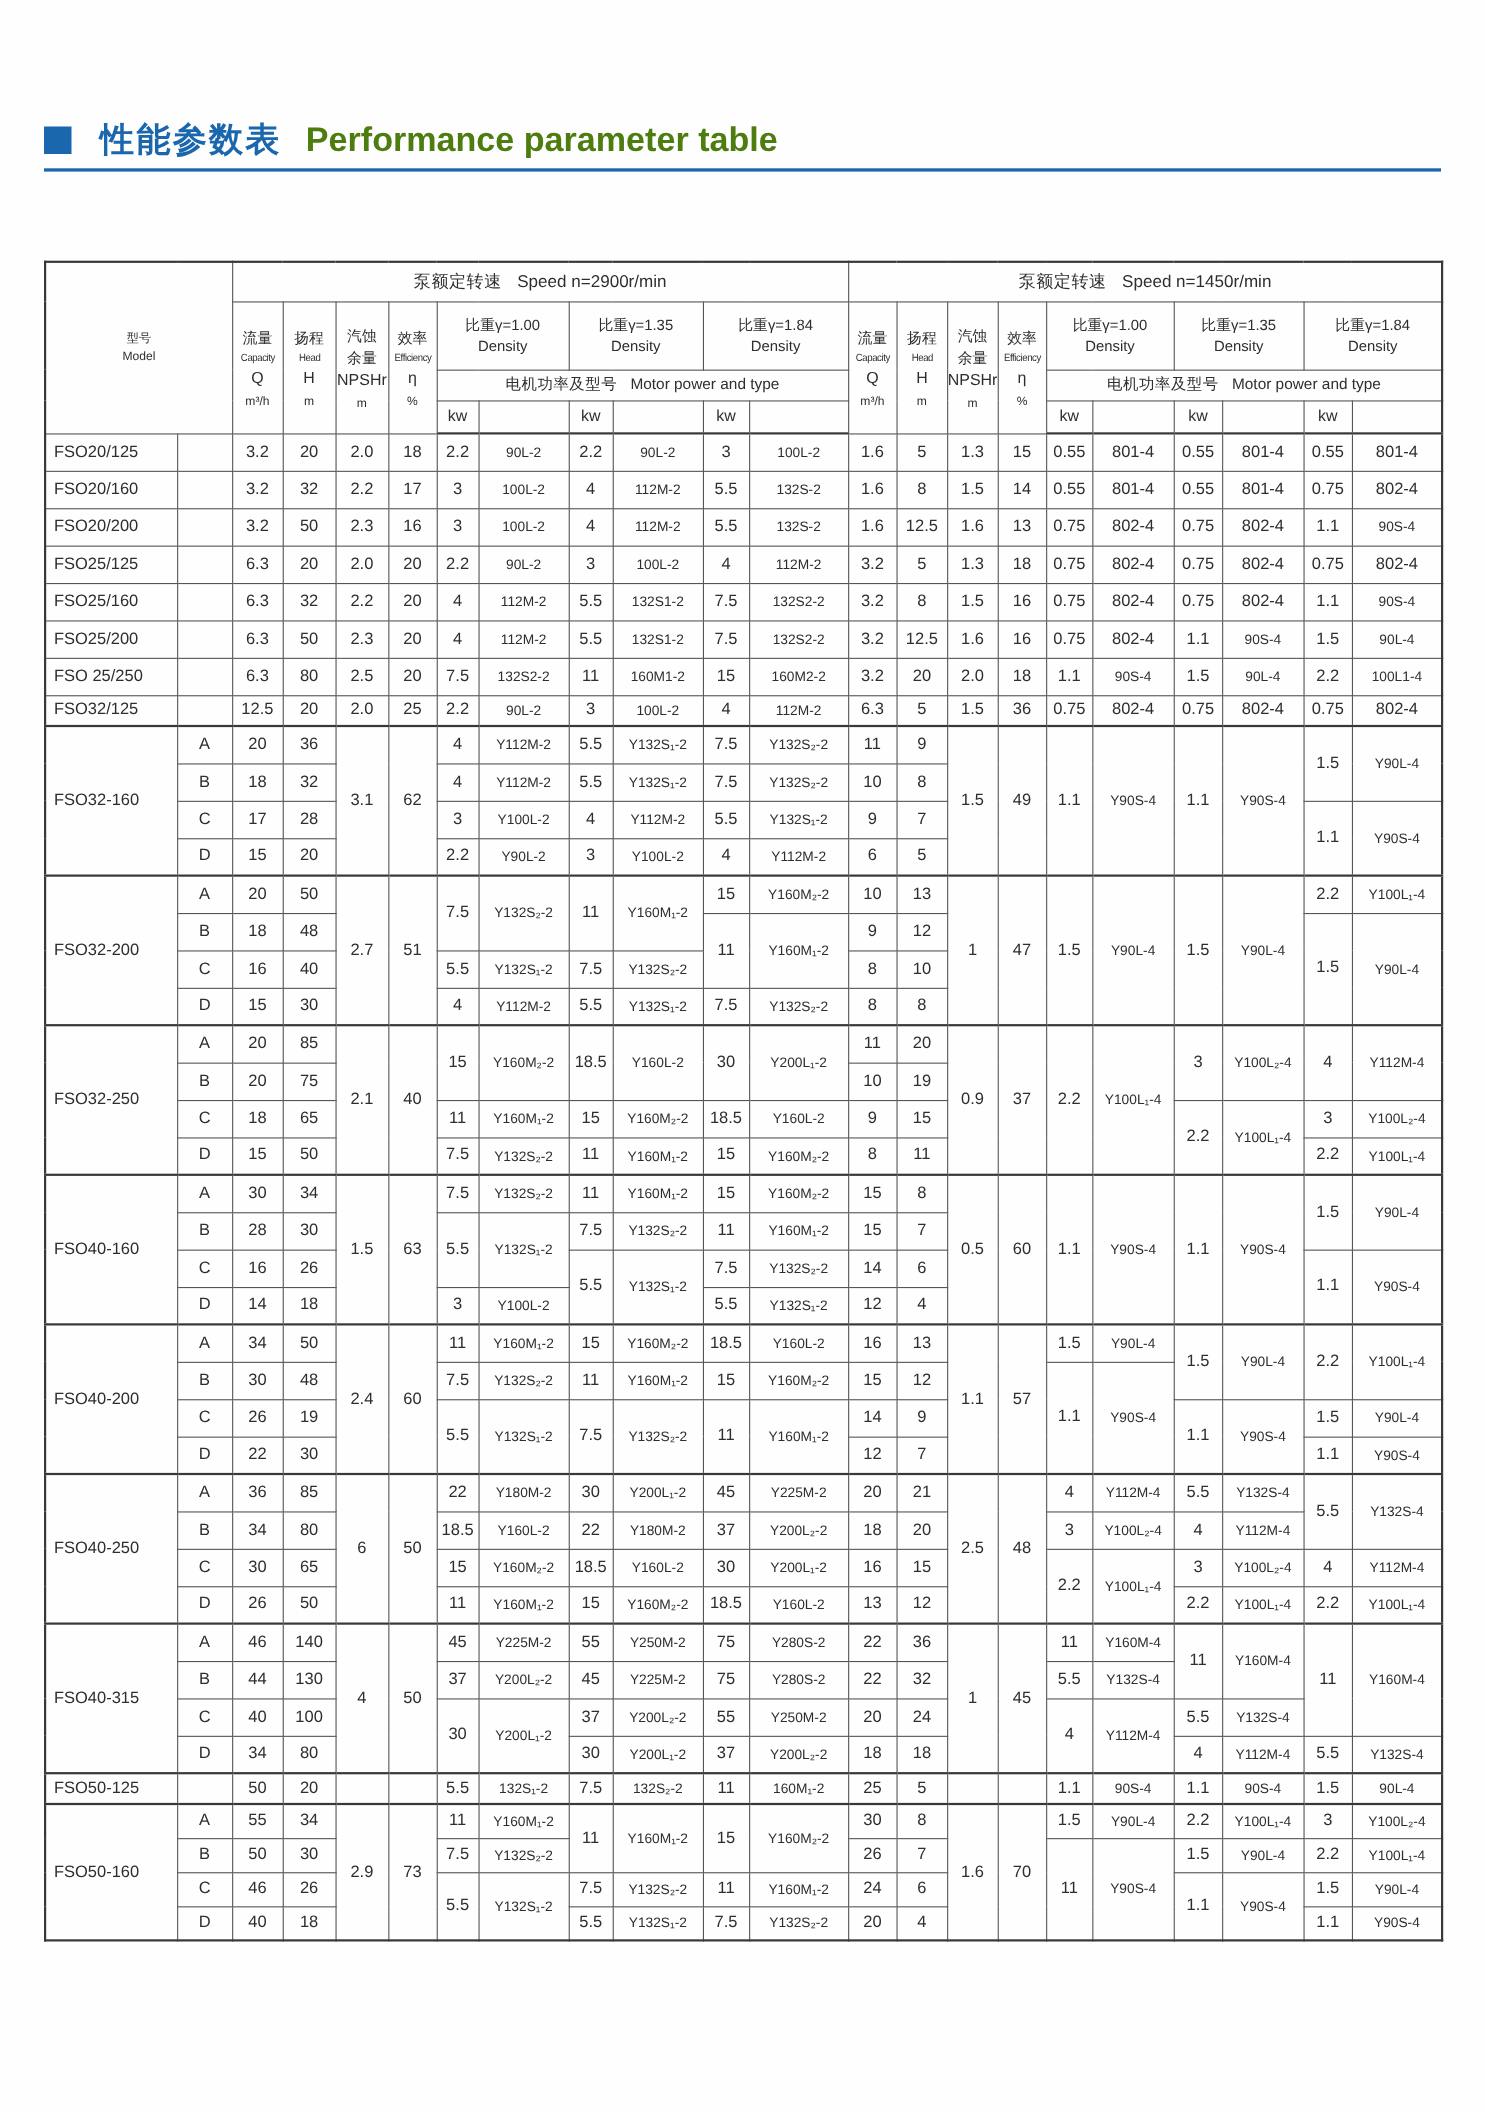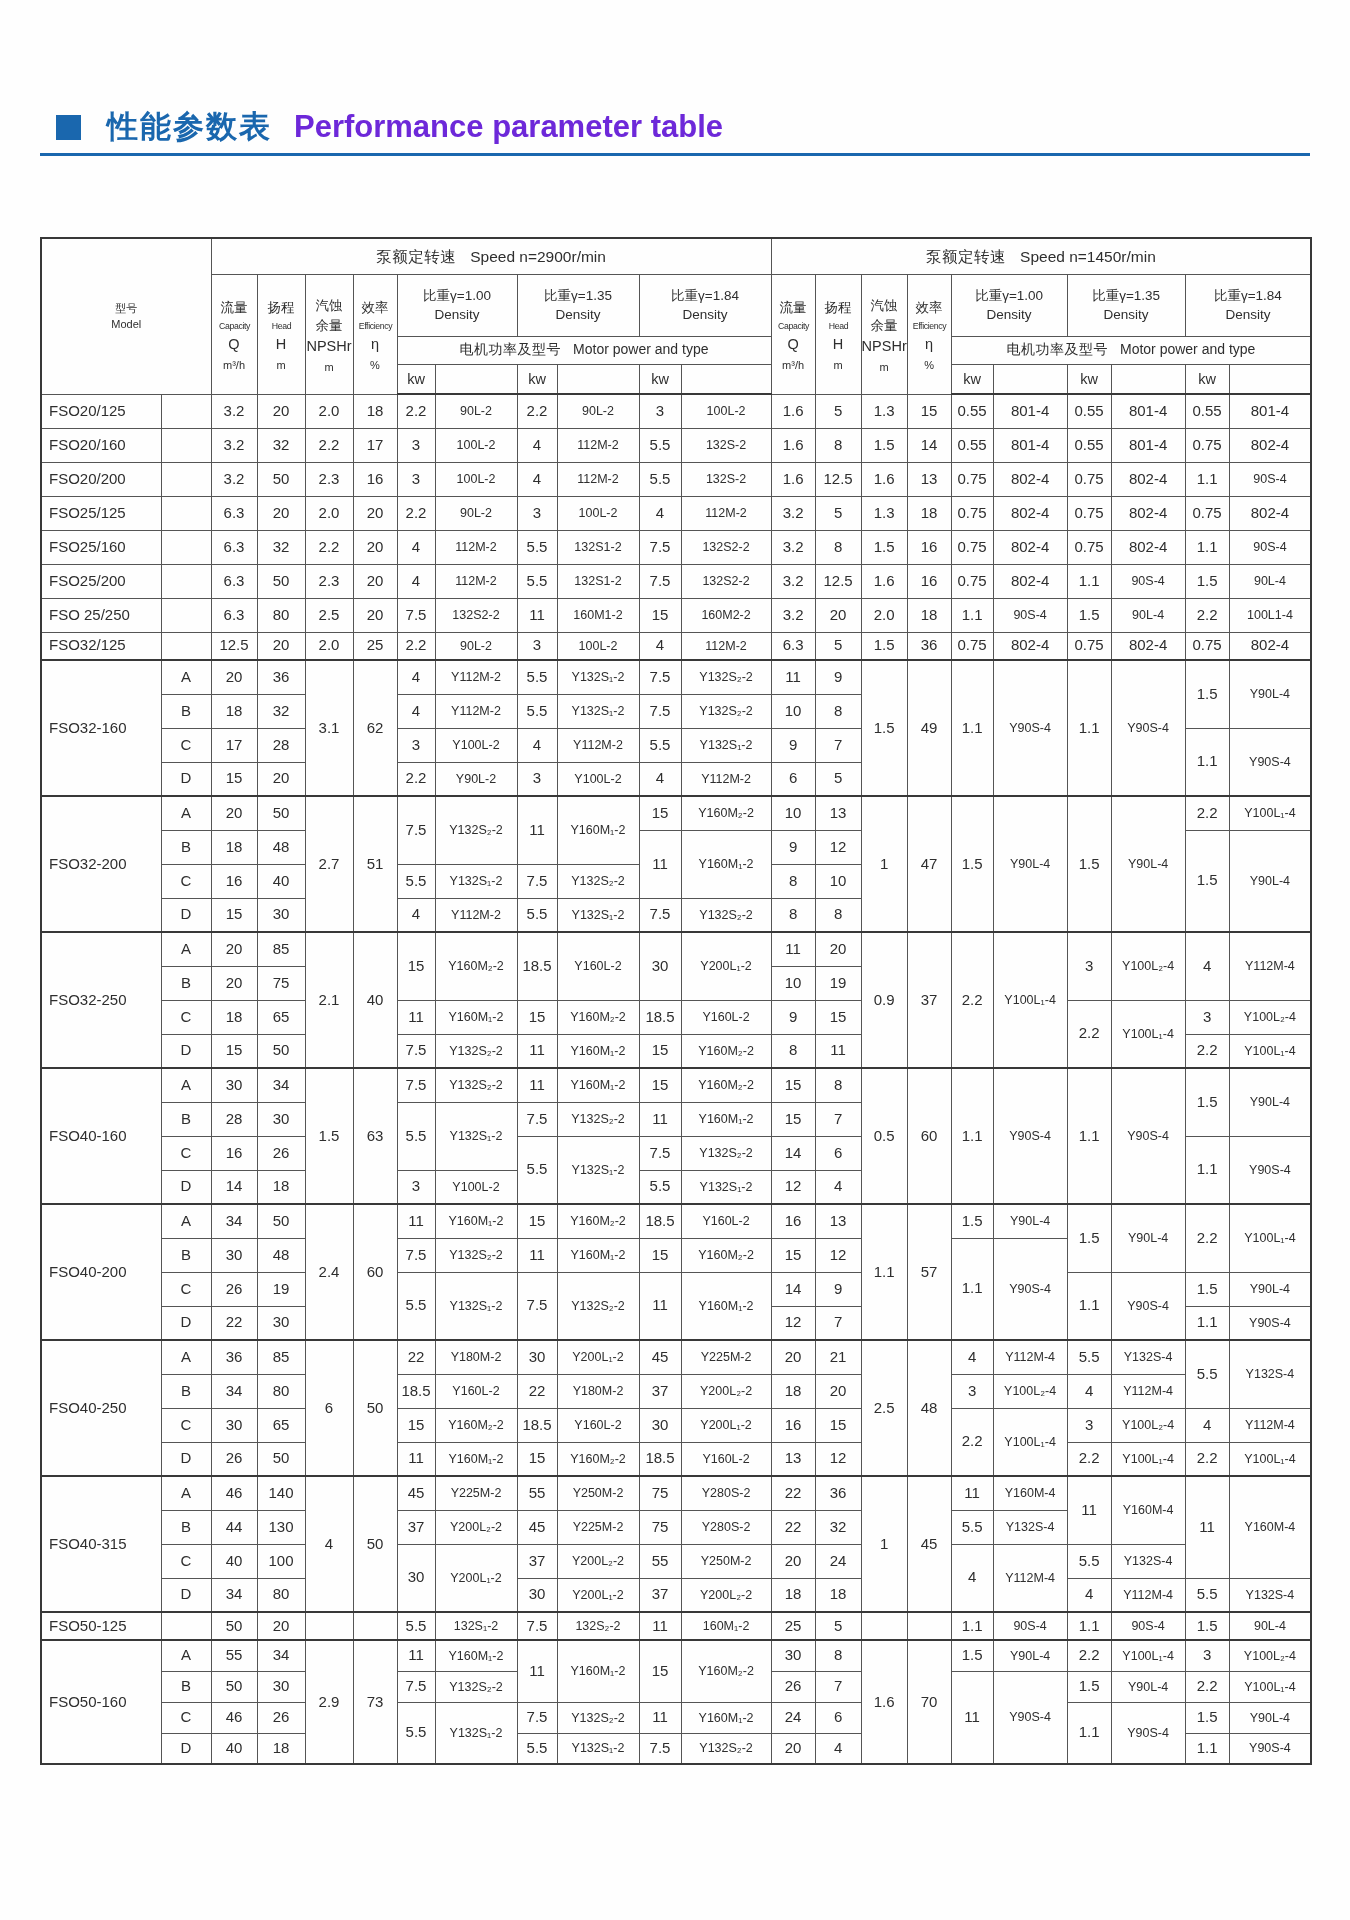--- a/index.html
+++ b/index.html
@@ -1,21 +1,21 @@
 <!DOCTYPE html>
 <html><head>
 <meta charset="utf-8">
 <style>
   html,body{margin:0;padding:0;background:#fff;}
   .page{position:relative;width:1350px;height:1920px;background:#fefefe;overflow:hidden;
         font-family:"Liberation Sans","DejaVu Sans",sans-serif;color:#2e2e2e;}
-  .title-row{position:absolute;left:56px;top:106px;display:flex;align-items:center;}
+  .title-row{position:absolute;left:40px;top:106px;display:flex;align-items:center;}
   .sq{width:25px;height:25px;background:#1a67ae;margin-right:26px;}
   .t-zh{font-size:31px;font-weight:bold;color:#1a67ae;letter-spacing:2px;}
-  .t-en{font-size:31px;font-weight:bold;color:#6d28d9;margin-left:22px;}
+  .t-en{font-size:31px;font-weight:bold;color:#4d7c0f;margin-left:22px;}
   .rule{position:absolute;left:40px;top:153px;width:1270px;height:3px;background:#1a67ae;}
   table{position:absolute;left:40px;top:237px;width:1270px;border-collapse:collapse;
         table-layout:fixed;border:2px solid #383838;}
   th,td{border:1px solid #555;text-align:center;vertical-align:middle;padding:0;
         font-size:15px;line-height:1.12;overflow:hidden;white-space:nowrap;
         font-weight:normal;color:#2e2e2e;}
   thead tr.r1{height:36px;} thead tr.r2{height:62px;} thead tr.r3{height:28px;} thead tr.r4{height:30px;}
   thead tr:last-child th{border-bottom:2px solid #383838;}
   .h-speed{font-size:15.5px;letter-spacing:.5px;}
   .h-speed .sp{margin-left:14px;letter-spacing:0;}

